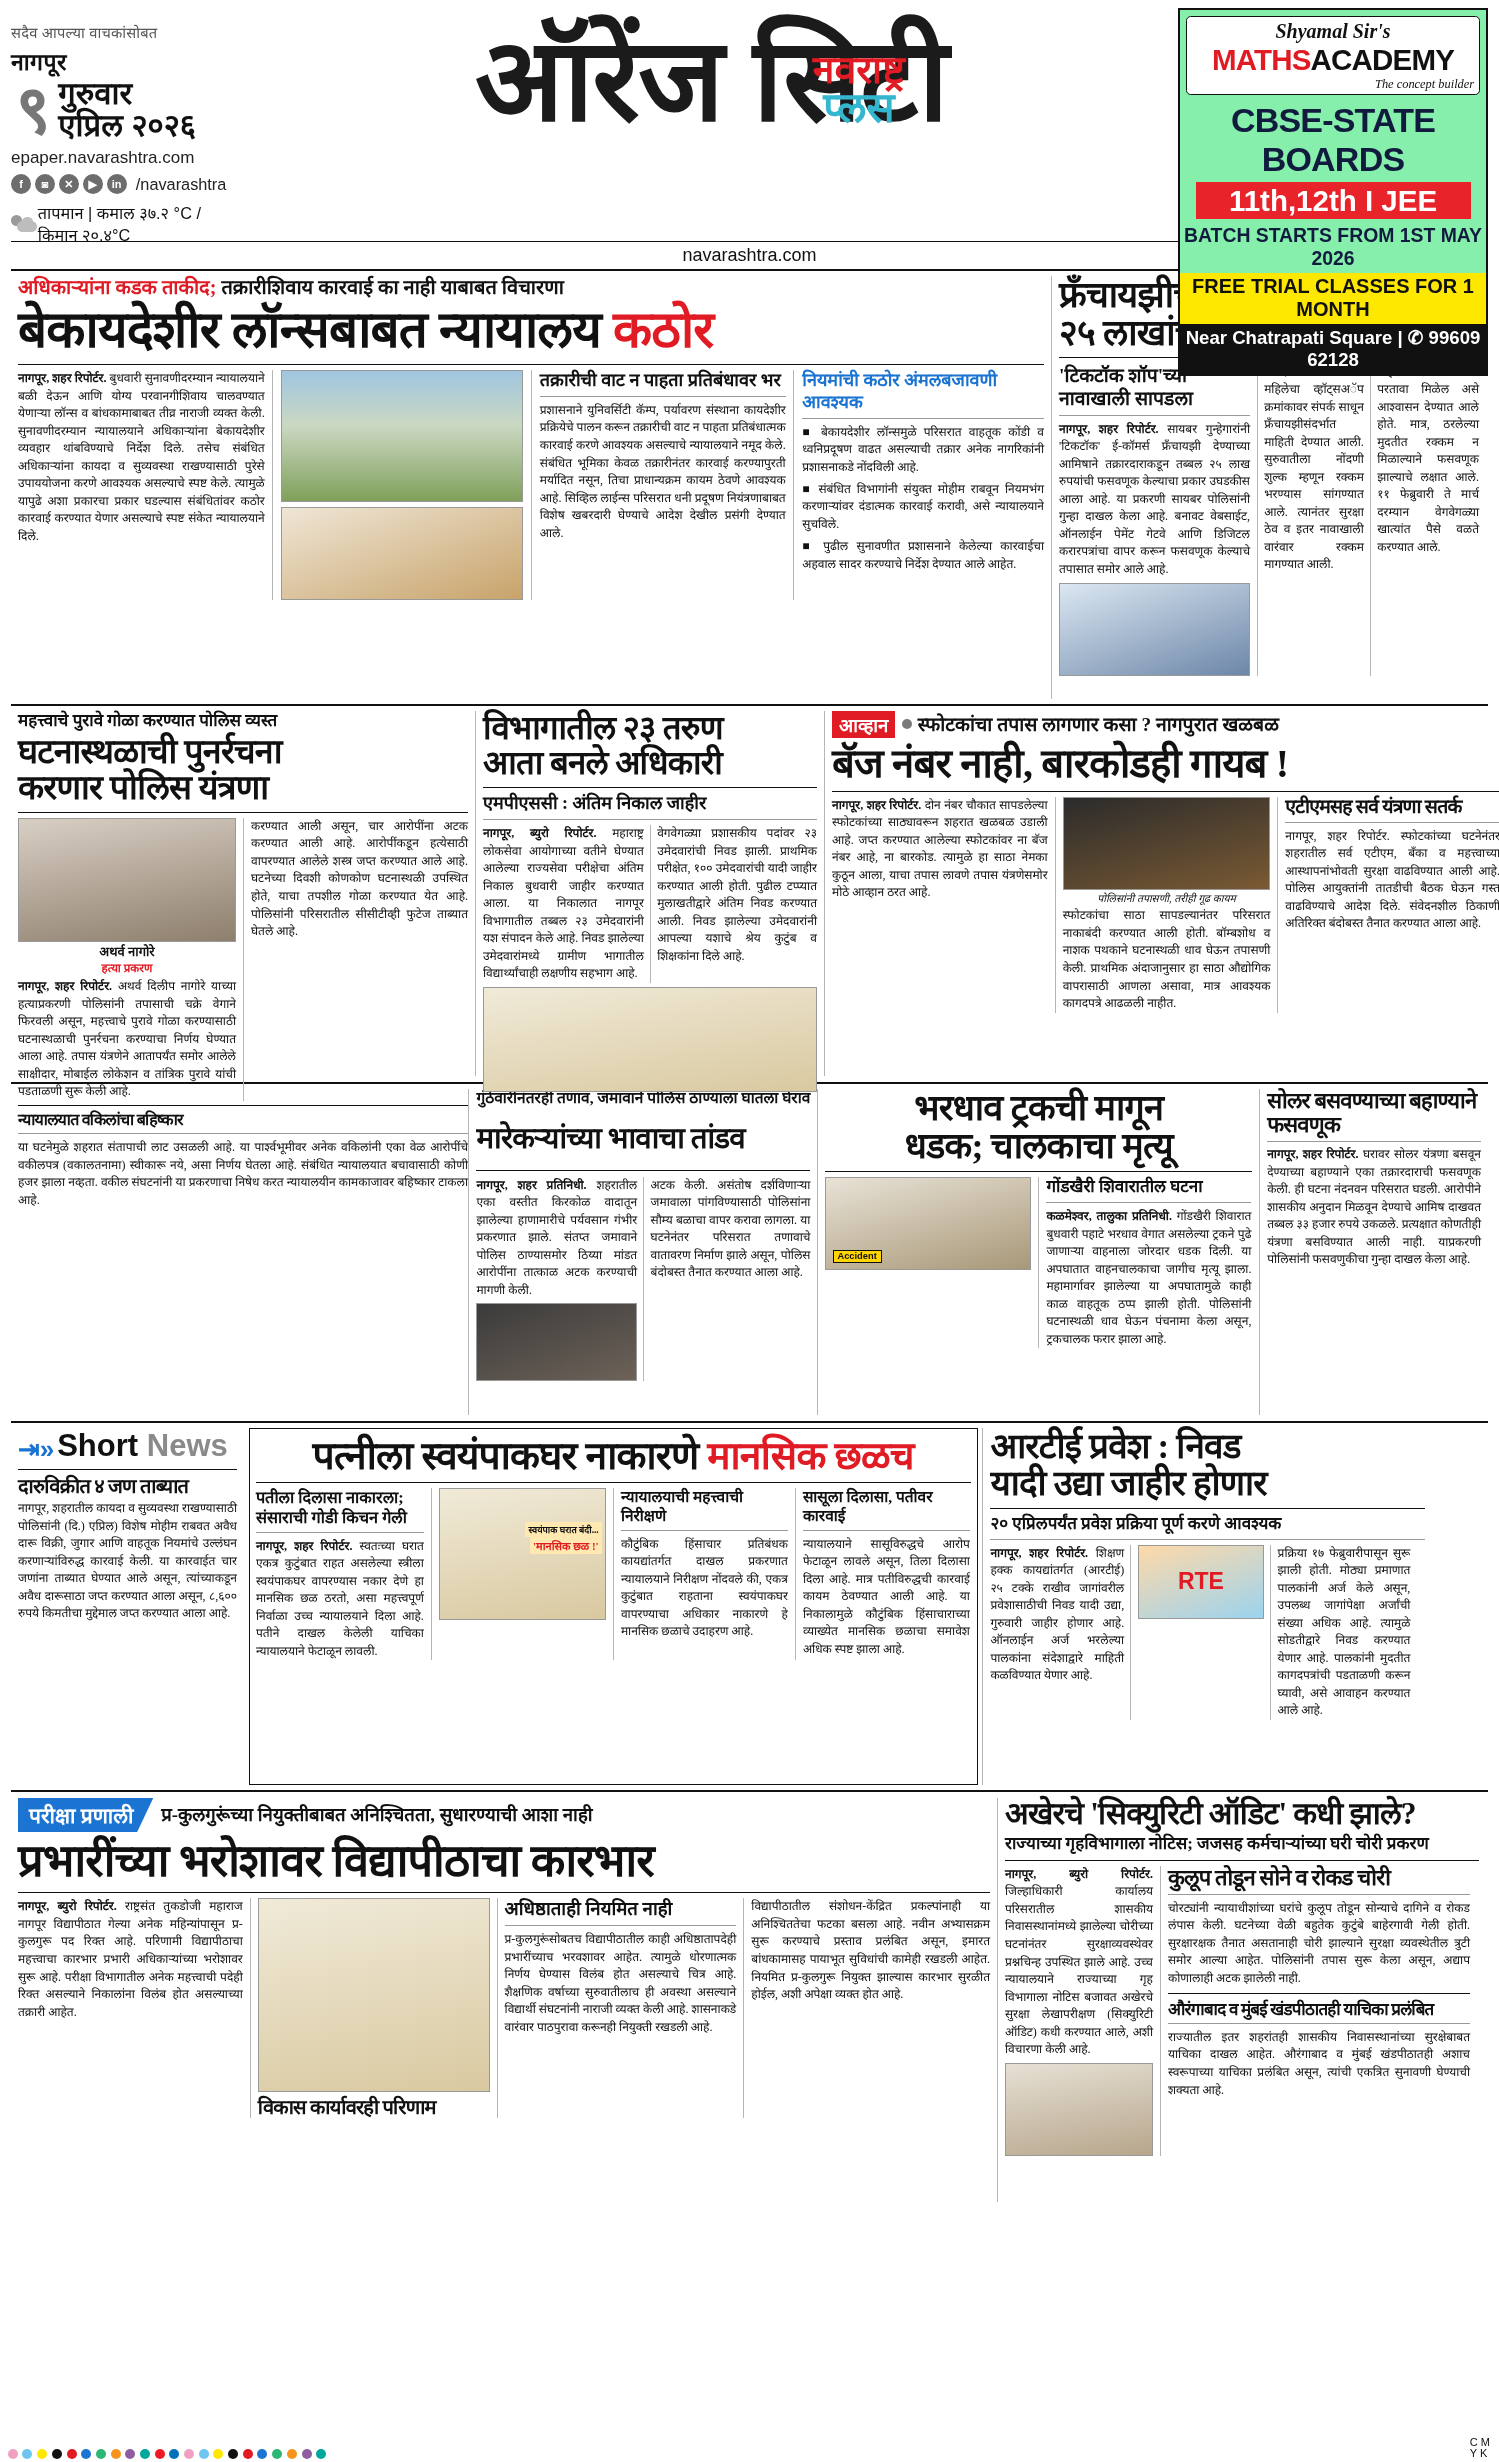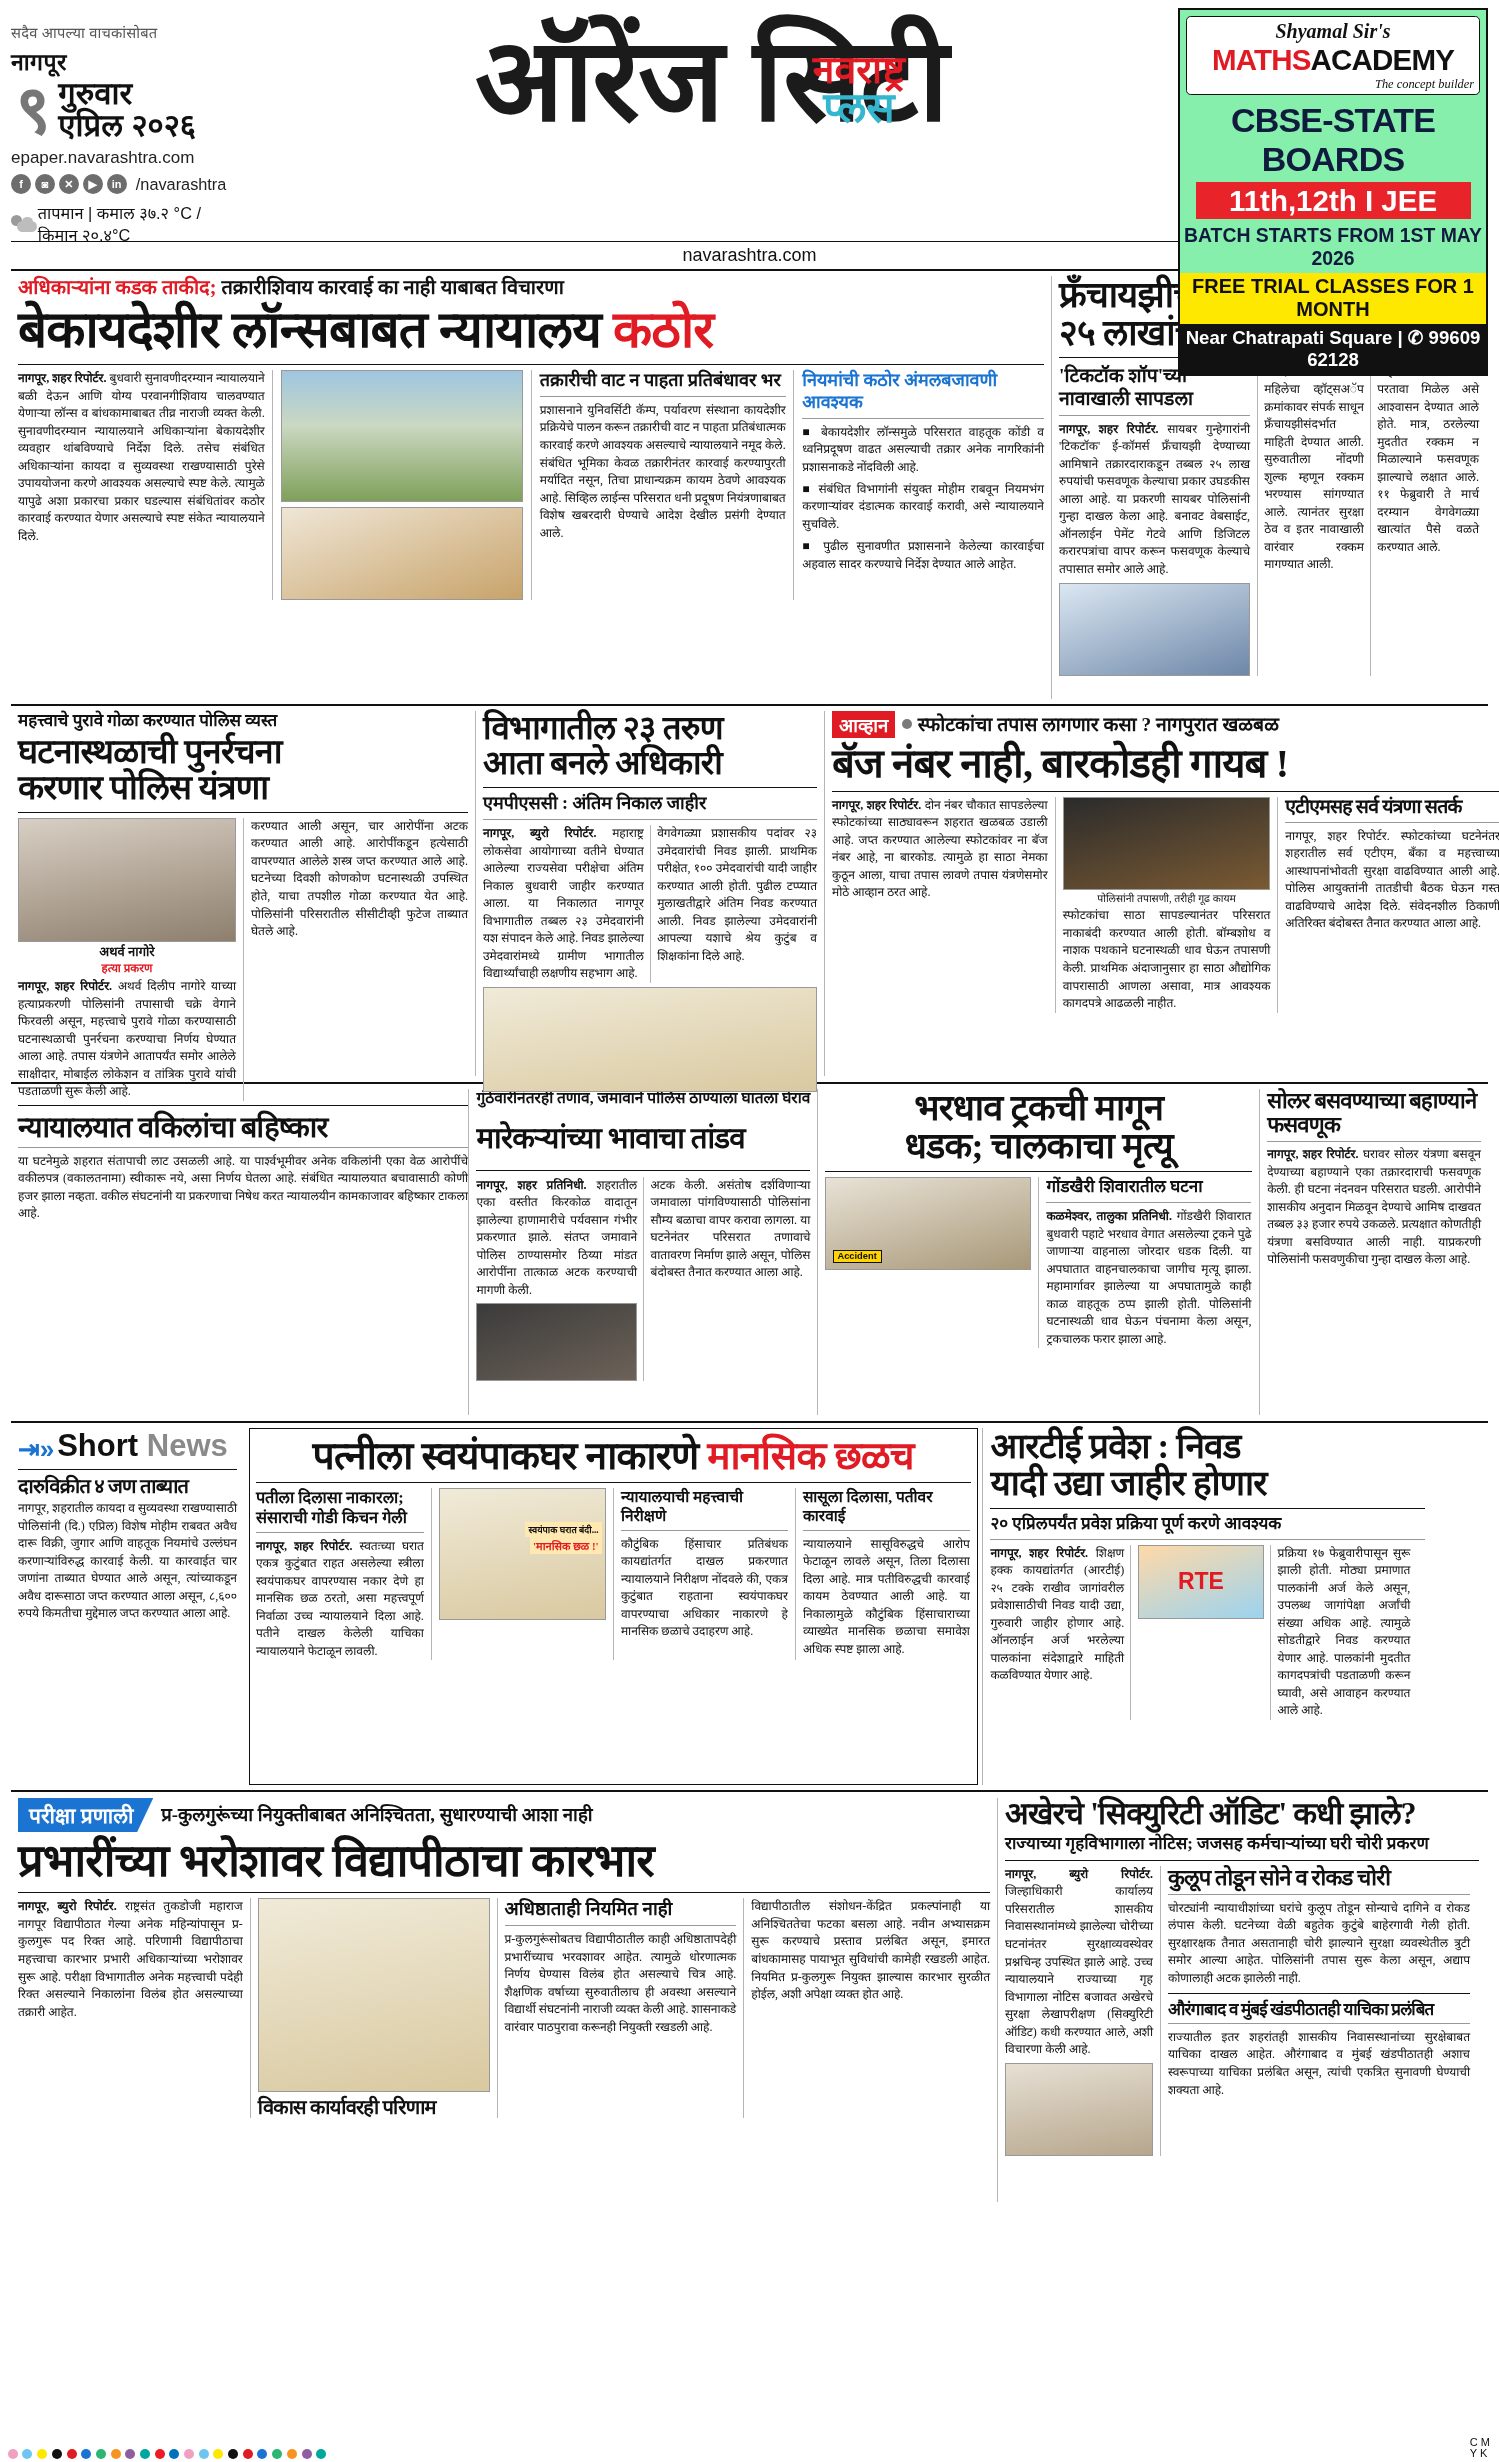--- a/index.html
+++ b/index.html
@@ -77,21 +77,21 @@
   .vline { border-left:0.8px solid #b5b5b5; }
 
   .photo { background:linear-gradient(145deg,#cfd8dc,#90a4ae); position:relative; overflow:hidden;}
   .photo.grass { background:linear-gradient(180deg,#9fc6e0 0%,#cbd8c2 42%,#7fa05a 100%); }
   .photo.dark  { background:linear-gradient(160deg,#3b3b3b,#6d6258); }
   .photo.boy   { background:linear-gradient(170deg,#d8cfc4,#8e7f6d); }
   .photo.court { background:linear-gradient(170deg,#e6e0d4,#b7a68c); }
   .photo.truck { background:linear-gradient(165deg,#e8e2d6,#a89878); }
   .photo.cart  { background:linear-gradient(170deg,#f0ead8,#d9c9a0); }
   .photo.fire  { background:linear-gradient(165deg,#2b2b2b,#7a5a33); }
-  .cap { font-size:10.5px; text-align:center; line-height:1.3; padding-top:1.6px; }
+  .cap { font-size:10.5px; text-align:center; line-height:1.3; padding-top:1.6px;font-style:italic; }
   .credit { font-size:11.6px; font-weight:bold; color:#e01b24; text-align:center; }
 
   .sec { display:flex; }
   .col { padding:0 7px; }
 
   .tag-red { display:inline-block; background:#e01b24; color:#fff; font-size:18.6px; font-weight:bold;
              padding:0.8px 7px; margin-right:6.2px; }
   .tag-blue { display:inline-block; background:#1b74d1; color:#fff; font-size:21px; font-weight:bold;
               padding:3.1px 20px 3.1px 11px; clip-path:polygon(0 0,100% 0,88% 100%,0 100%); }
   .dot { display:inline-block; width:10px; height:10px; border-radius:50%; background:#7a7a7a; margin:0 6.2px 1.6px 0;}
@@ -260,21 +260,21 @@
           <div class="body-col" style="margin-top:3.1px;">
             <b>नागपूर, शहर रिपोर्टर.</b>
             <span>अथर्व दिलीप नागोरे याच्या हत्याप्रकरणी पोलिसांनी तपासाची चक्रे वेगाने फिरवली असून, महत्त्वाचे पुरावे गोळा करण्यासाठी घटनास्थळाची पुनर्रचना करण्याचा निर्णय घेण्यात आला आहे. तपास यंत्रणेने आतापर्यंत समोर आलेले साक्षीदार, मोबाईल लोकेशन व तांत्रिक पुरावे यांची पडताळणी सुरू केली आहे.</span>
           </div>
         </div>
         <div class="vline" style="width:225px;padding-left:7px;">
           <div class="body-col">करण्यात आली असून, चार आरोपींना अटक करण्यात आली आहे. आरोपींकडून हत्येसाठी वापरण्यात आलेले शस्त्र जप्त करण्यात आले आहे. घटनेच्या दिवशी कोणकोण घटनास्थळी उपस्थित होते, याचा तपशील गोळा करण्यात येत आहे. पोलिसांनी परिसरातील सीसीटीव्ही फुटेज ताब्यात घेतले आहे.</div>
         </div>
       </div>
       <div class="rule" style="margin-top:4.7px;"></div>
-      <div class="hl" style="font-size:29px;">न्यायालयात वकिलांचा बहिष्कार</div>
+      <div class="hl" style="font-size:16px;">न्यायालयात वकिलांचा बहिष्कार</div>
       <div class="rule-thin"></div>
       <div class="body-col">या घटनेमुळे शहरात संतापाची लाट उसळली आहे. या पार्श्वभूमीवर अनेक वकिलांनी एका वेळ आरोपींचे वकीलपत्र (वकालतनामा) स्वीकारू नये, असा निर्णय घेतला आहे. संबंधित न्यायालयात बचावासाठी कोणी हजर झाला नव्हता. वकील संघटनांनी या प्रकरणाचा निषेध करत न्यायालयीन कामकाजावर बहिष्कार टाकला आहे.</div>
     </div>
 
     <div class="col vline" style="width:349px;">
       <div class="hl" style="font-size:33px;">
         <div>विभागातील २३ तरुण</div>
         <div>आता बनले अधिकारी</div>
       </div>
       <div class="rule"></div>

